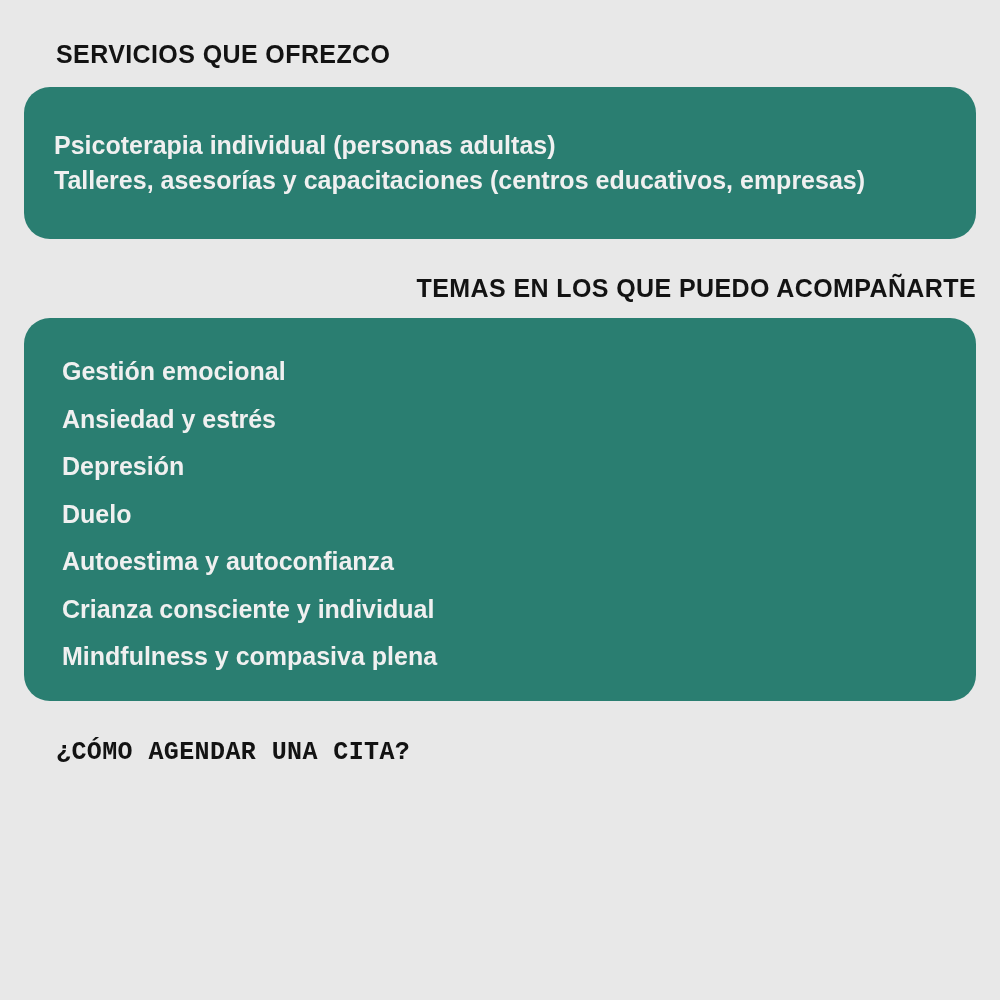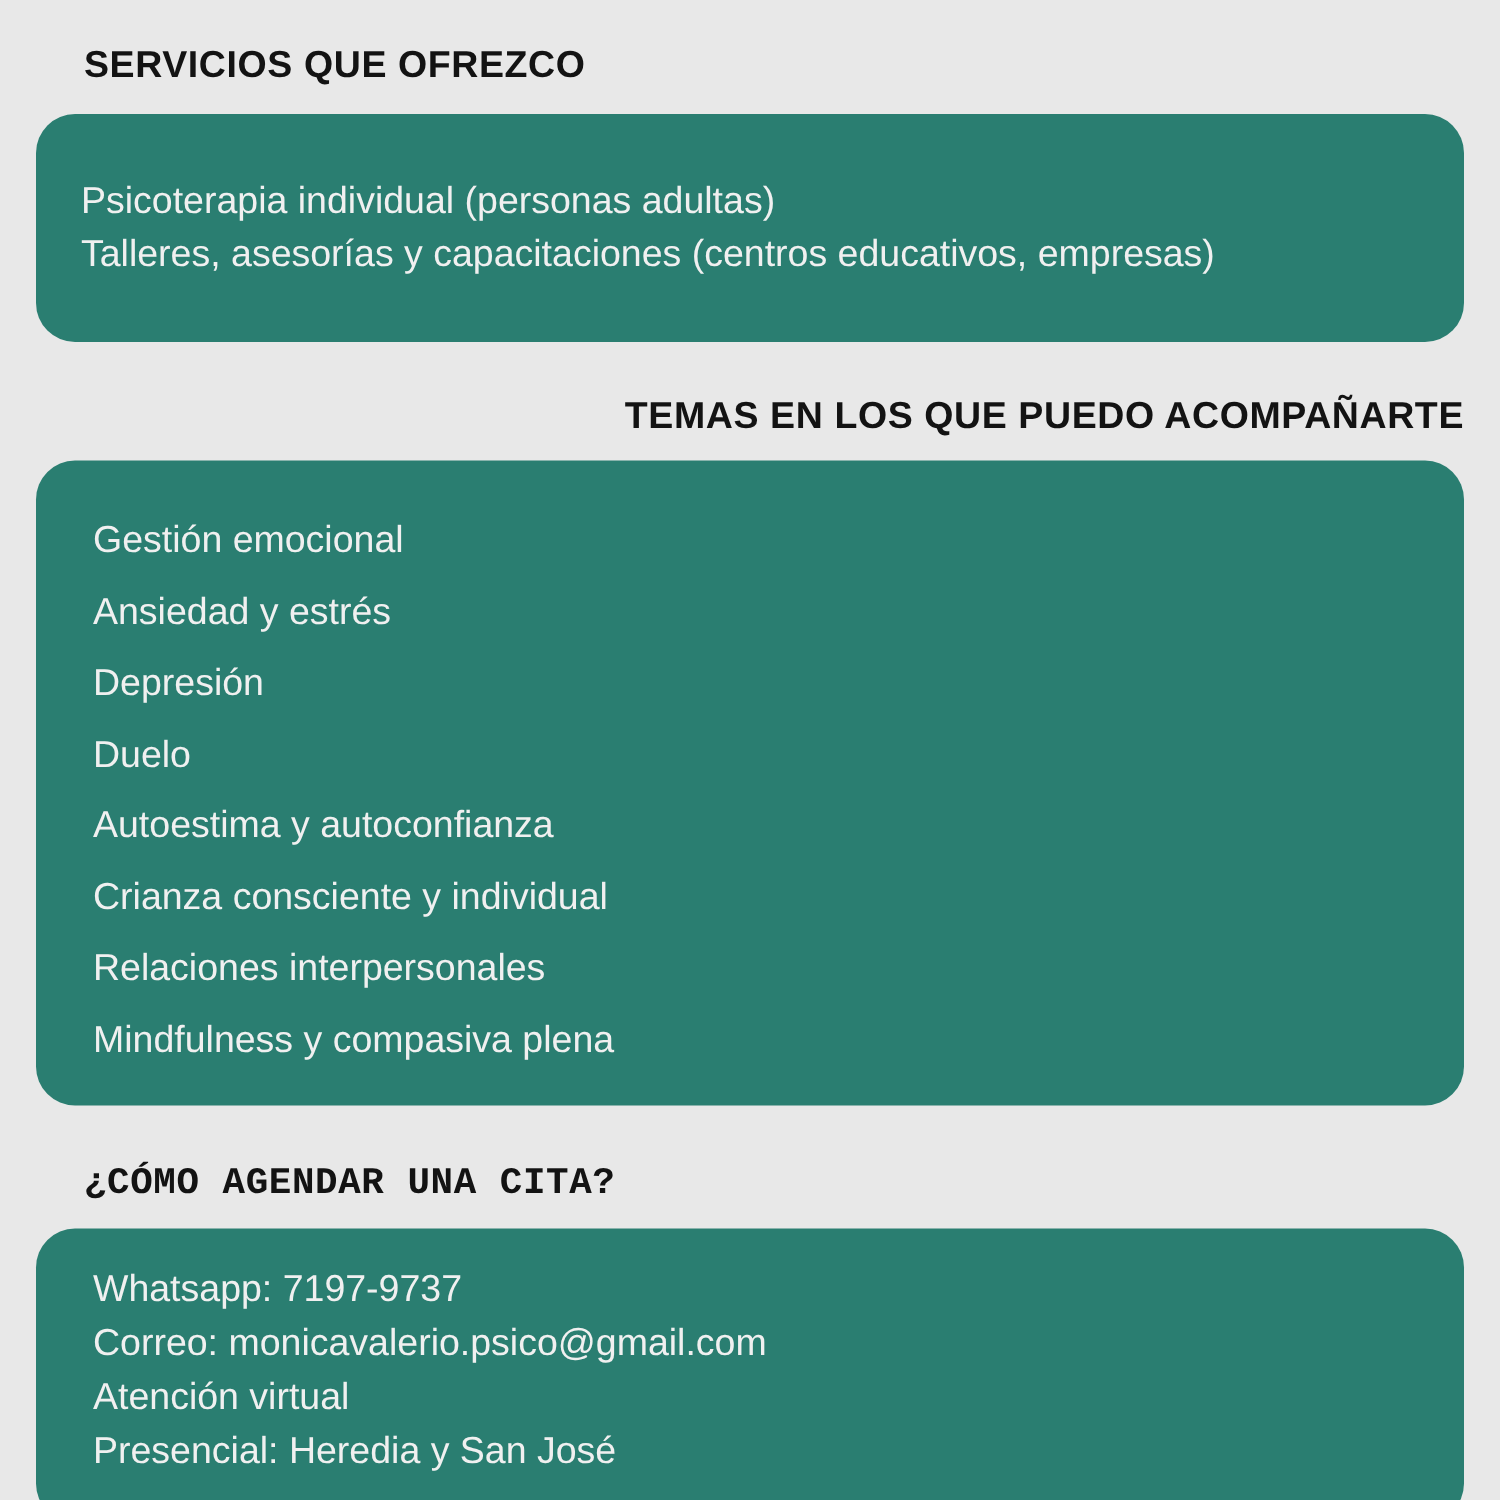--- a/index.html
+++ b/index.html
@@ -33,25 +33,25 @@
     background: #2a7e71;
     border-radius: 26px;
     color: #f2f2f2;
     box-sizing: border-box;
   }
   .card-line {
     font-size: 25px;
     line-height: 35px;
     color: #f0f0f0;
     white-space: nowrap;
-    font-weight: 400;
+    font-weight: 700;
   }
 
   
-  #services-heading { margin-top: 2px; }
+  #services-heading { margin-top: 13px; }
   #services-card {
     margin-top: 18px;
     padding: 34px 30px 34px 30px;
     min-height: 152px;
     display: flex;
     flex-direction: column;
     justify-content: center;
   }
 
   
@@ -84,26 +84,19 @@
 
   <h2 class="section-heading" id="topics-heading">TEMAS EN LOS QUE PUEDO ACOMPAÑARTE</h2>
 
   <div class="card" id="topics-card">
     <div class="card-line">Gestión emocional</div>
     <div class="card-line">Ansiedad y estrés</div>
     <div class="card-line">Depresión</div>
     <div class="card-line">Duelo</div>
     <div class="card-line">Autoestima y autoconfianza</div>
     <div class="card-line">Crianza consciente y individual</div>
-    <div class="card-line">Relaciones interpersonales</div>
     <div class="card-line">Mindfulness y compasiva plena</div>
   </div>
 
   <h2 class="section-heading" id="appointment-heading">¿CÓMO AGENDAR UNA CITA?</h2>
 
-  <div class="card" id="contact-card">
-    <div class="card-line">Whatsapp: 7197-9737</div>
-    <div class="card-line">Correo: monicavalerio.psico@gmail.com</div>
-    <div class="card-line">Atención virtual</div>
-    <div class="card-line">Presencial: Heredia y San José</div>
-  </div>
 
 </div>
 
 </body></html>

